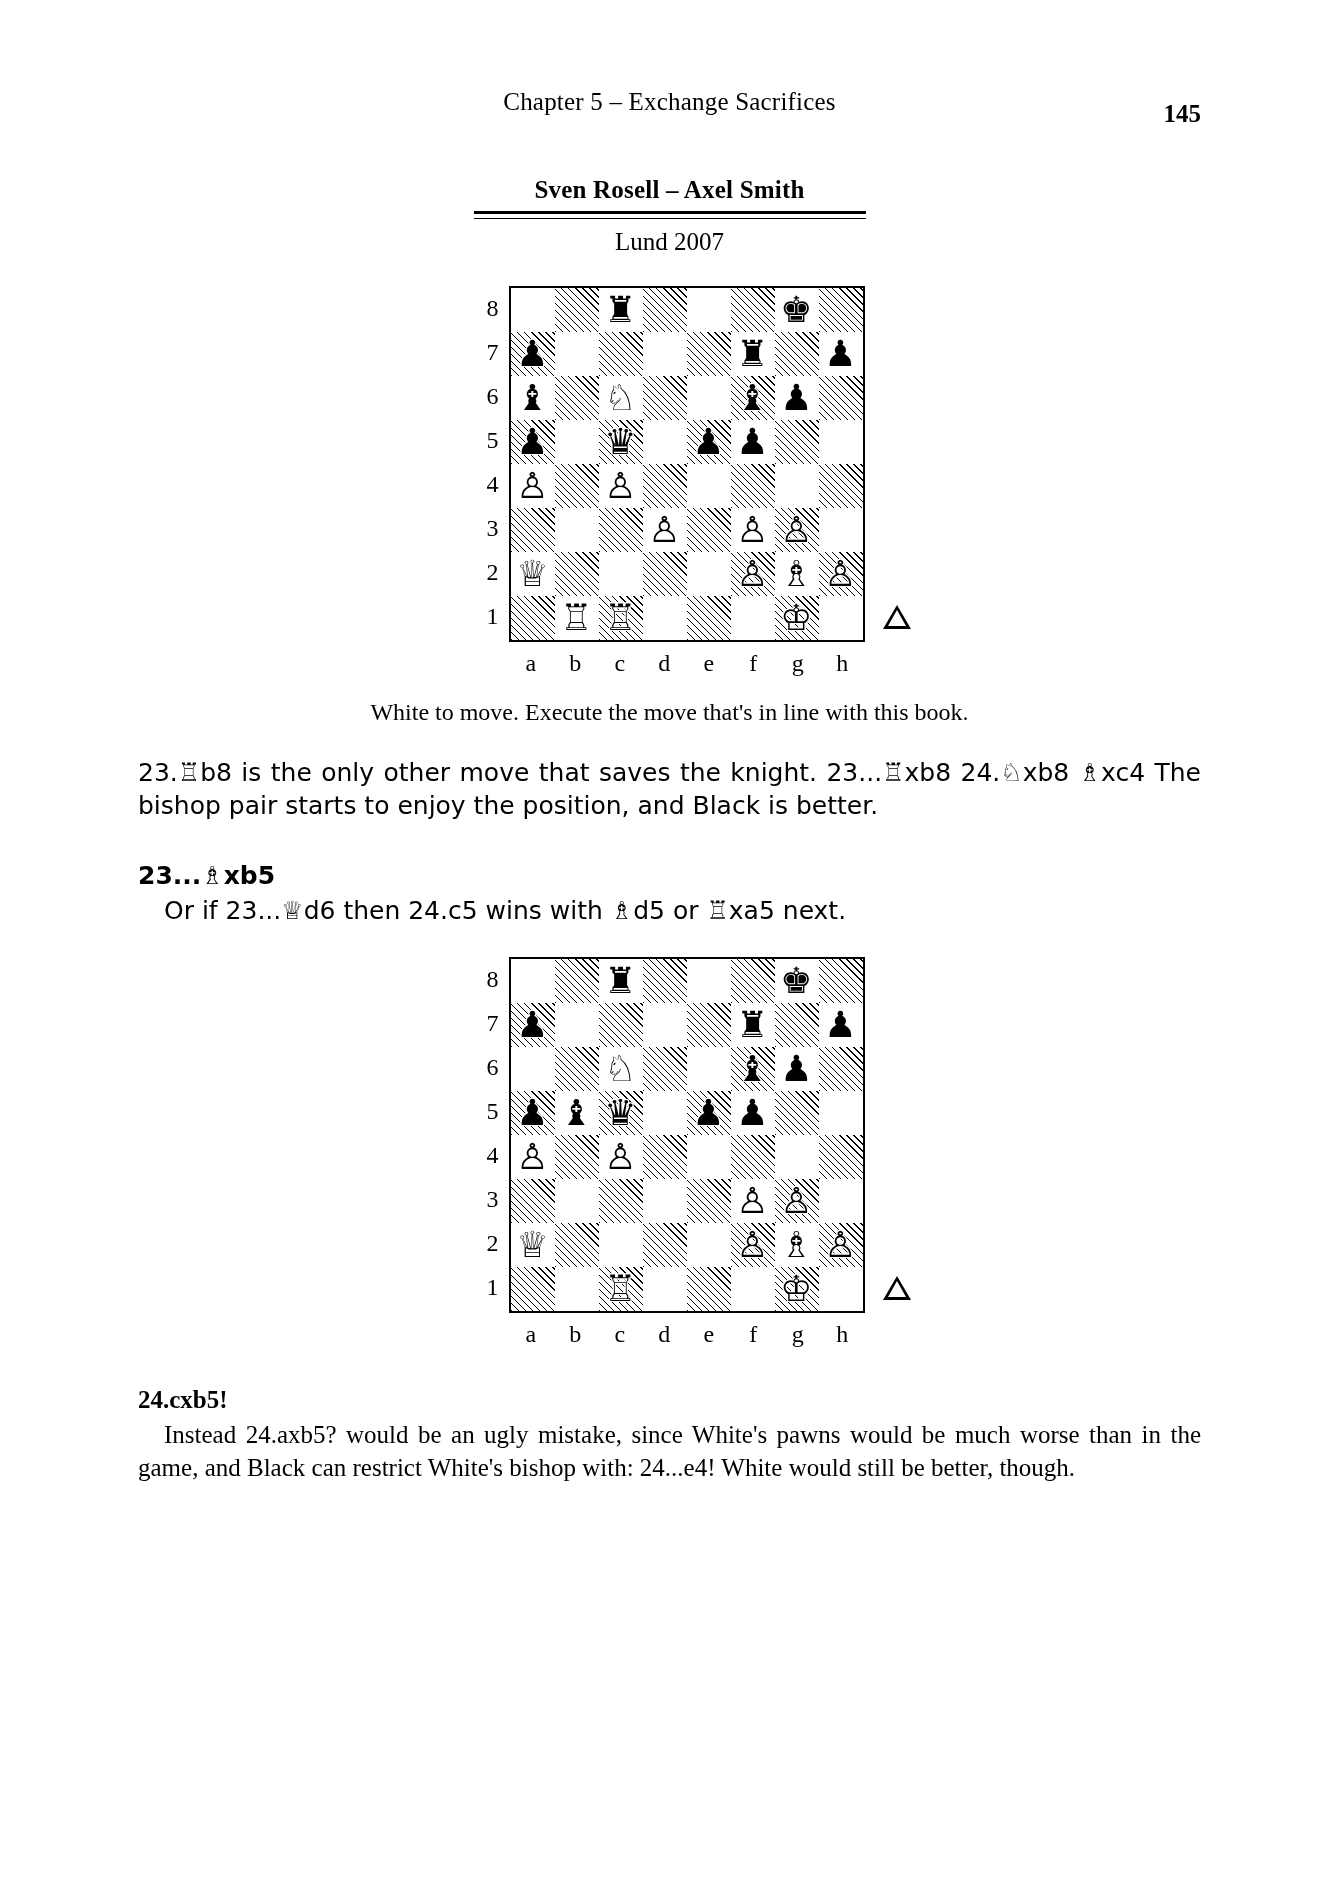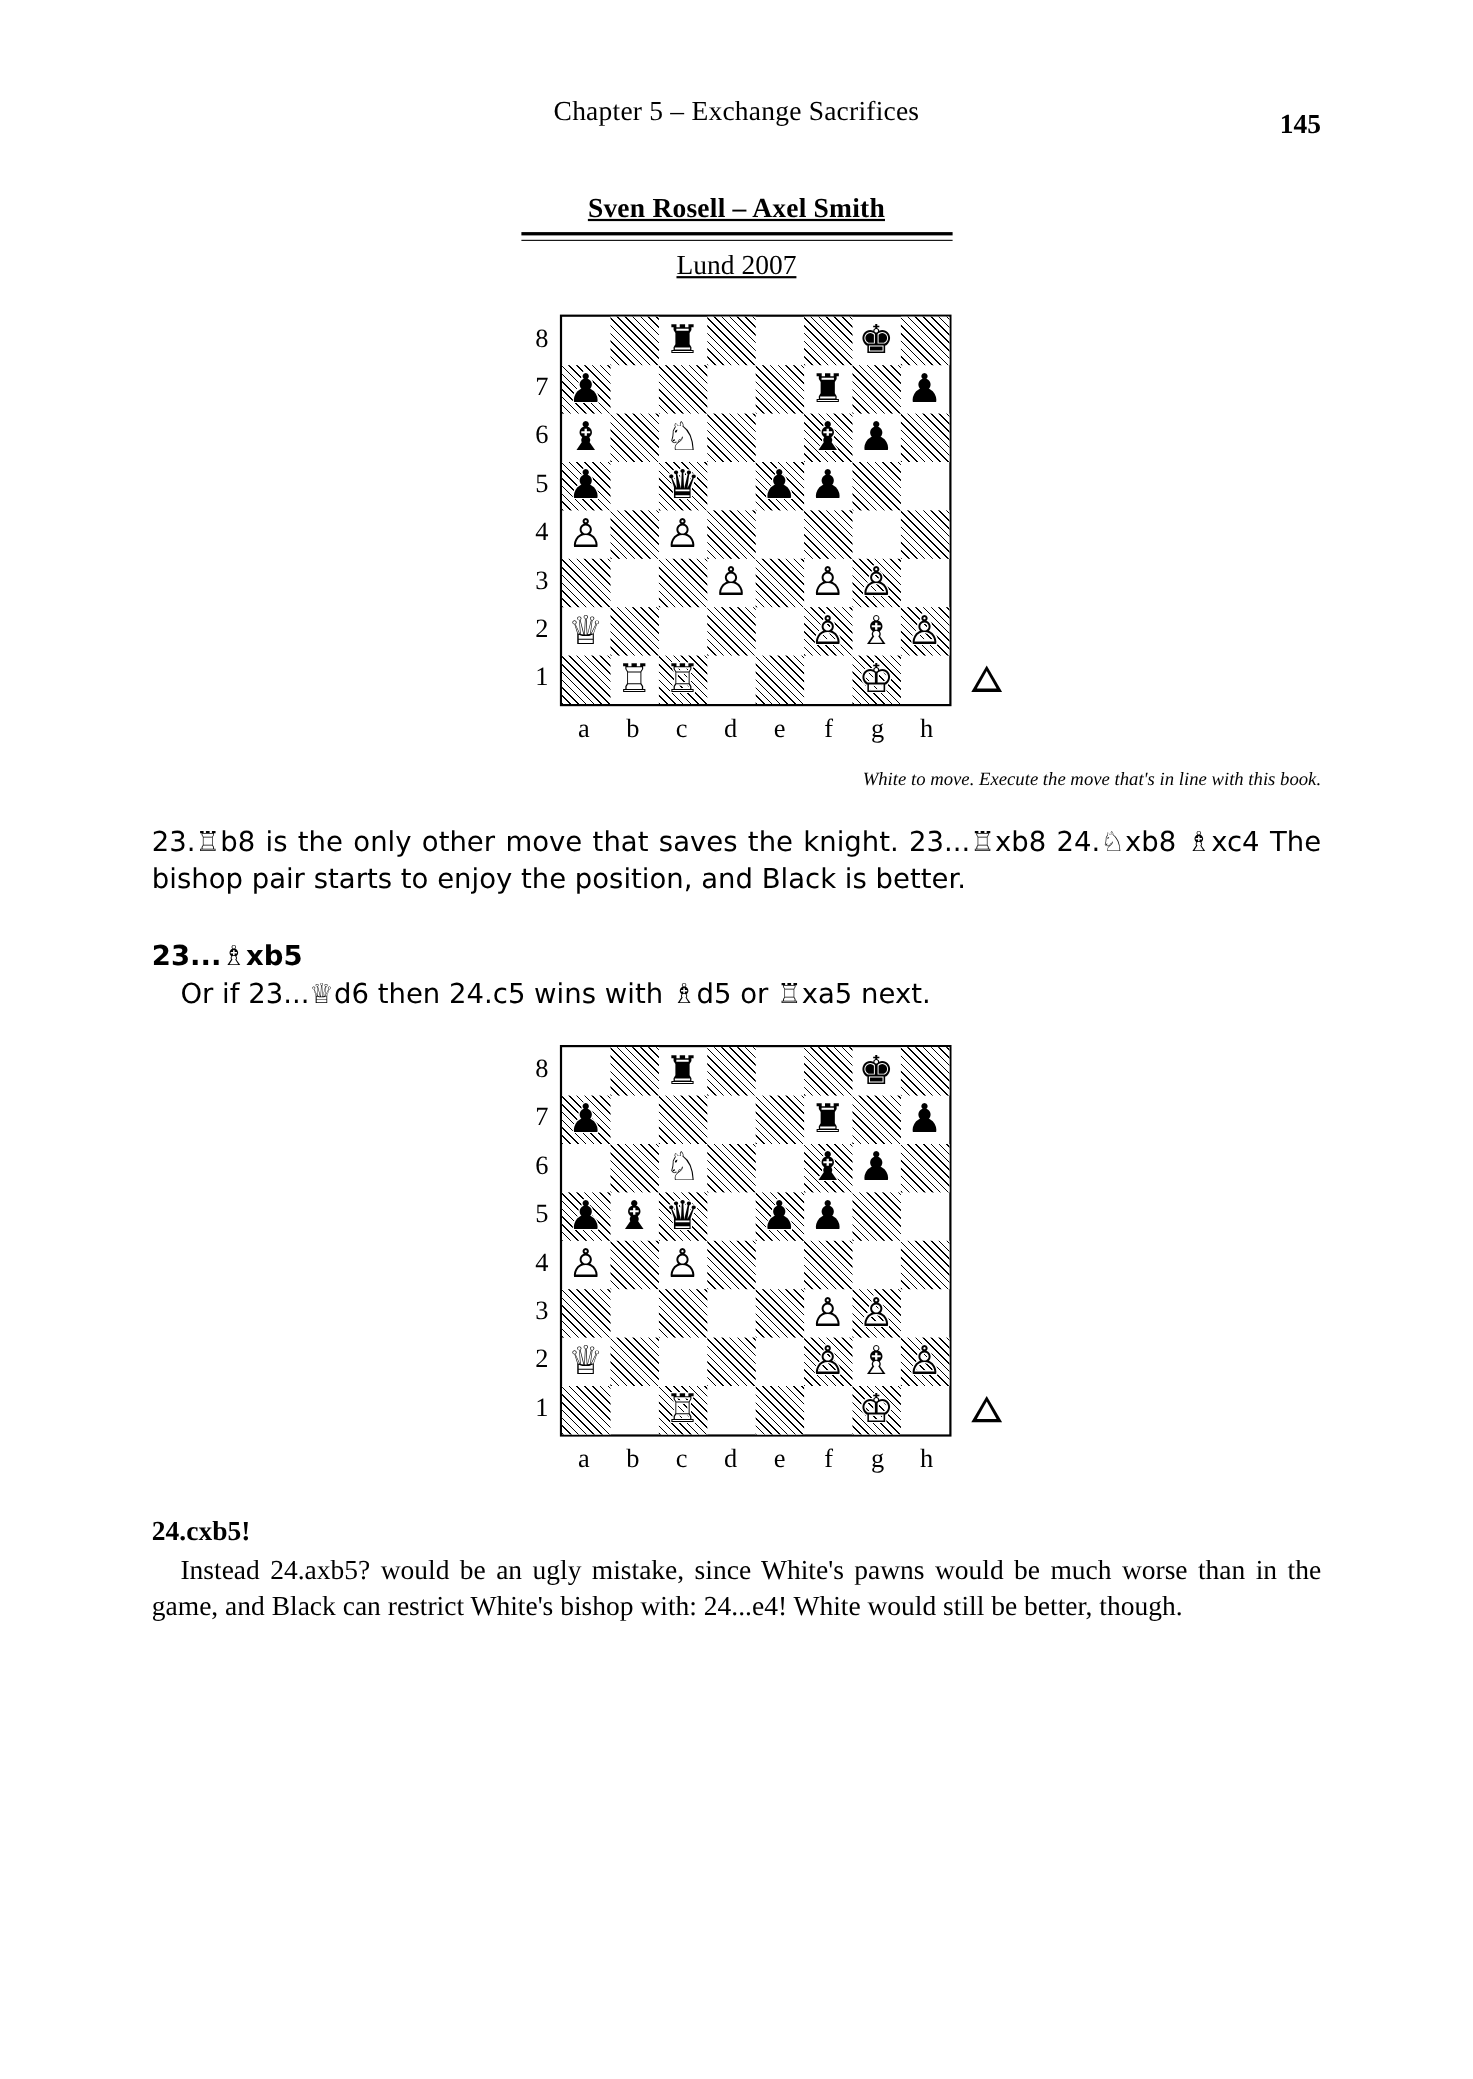--- a/index.html
+++ b/index.html
@@ -39,21 +39,20 @@
     position: absolute;
     right: 0;
     bottom: 0;
     font-size: 25px;
     font-weight: bold;
   }
   
   .game-head {
     text-align: center;
     margin-top: 48px;
-    text-decoration: underline;
   }
   .players {
     font-size: 25px;
     font-weight: bold;
     letter-spacing: .2px;
   }
   .rule-double {
     width: 392px;
     margin: 7px auto 0 auto;
     border-top: 3px solid #000;
@@ -150,23 +149,22 @@
     left: -9px;
     top: 5px;
     width: 0;
     height: 0;
     border-left: 9px solid transparent;
     border-right: 9px solid transparent;
     border-bottom: 16px solid #fff;
   }
   
   .caption {
-    text-align: right;
-    font-style: italic;
-    font-size: 17px;
+    text-align: center;
+    font-size: 24px;
     margin-top: 22px;
   }
   .movehead {
     font-weight: bold;
     font-size: 25px;
     margin-top: 38px;
   }
   p.body {
     font-size: 25px;
     line-height: 1.33;

